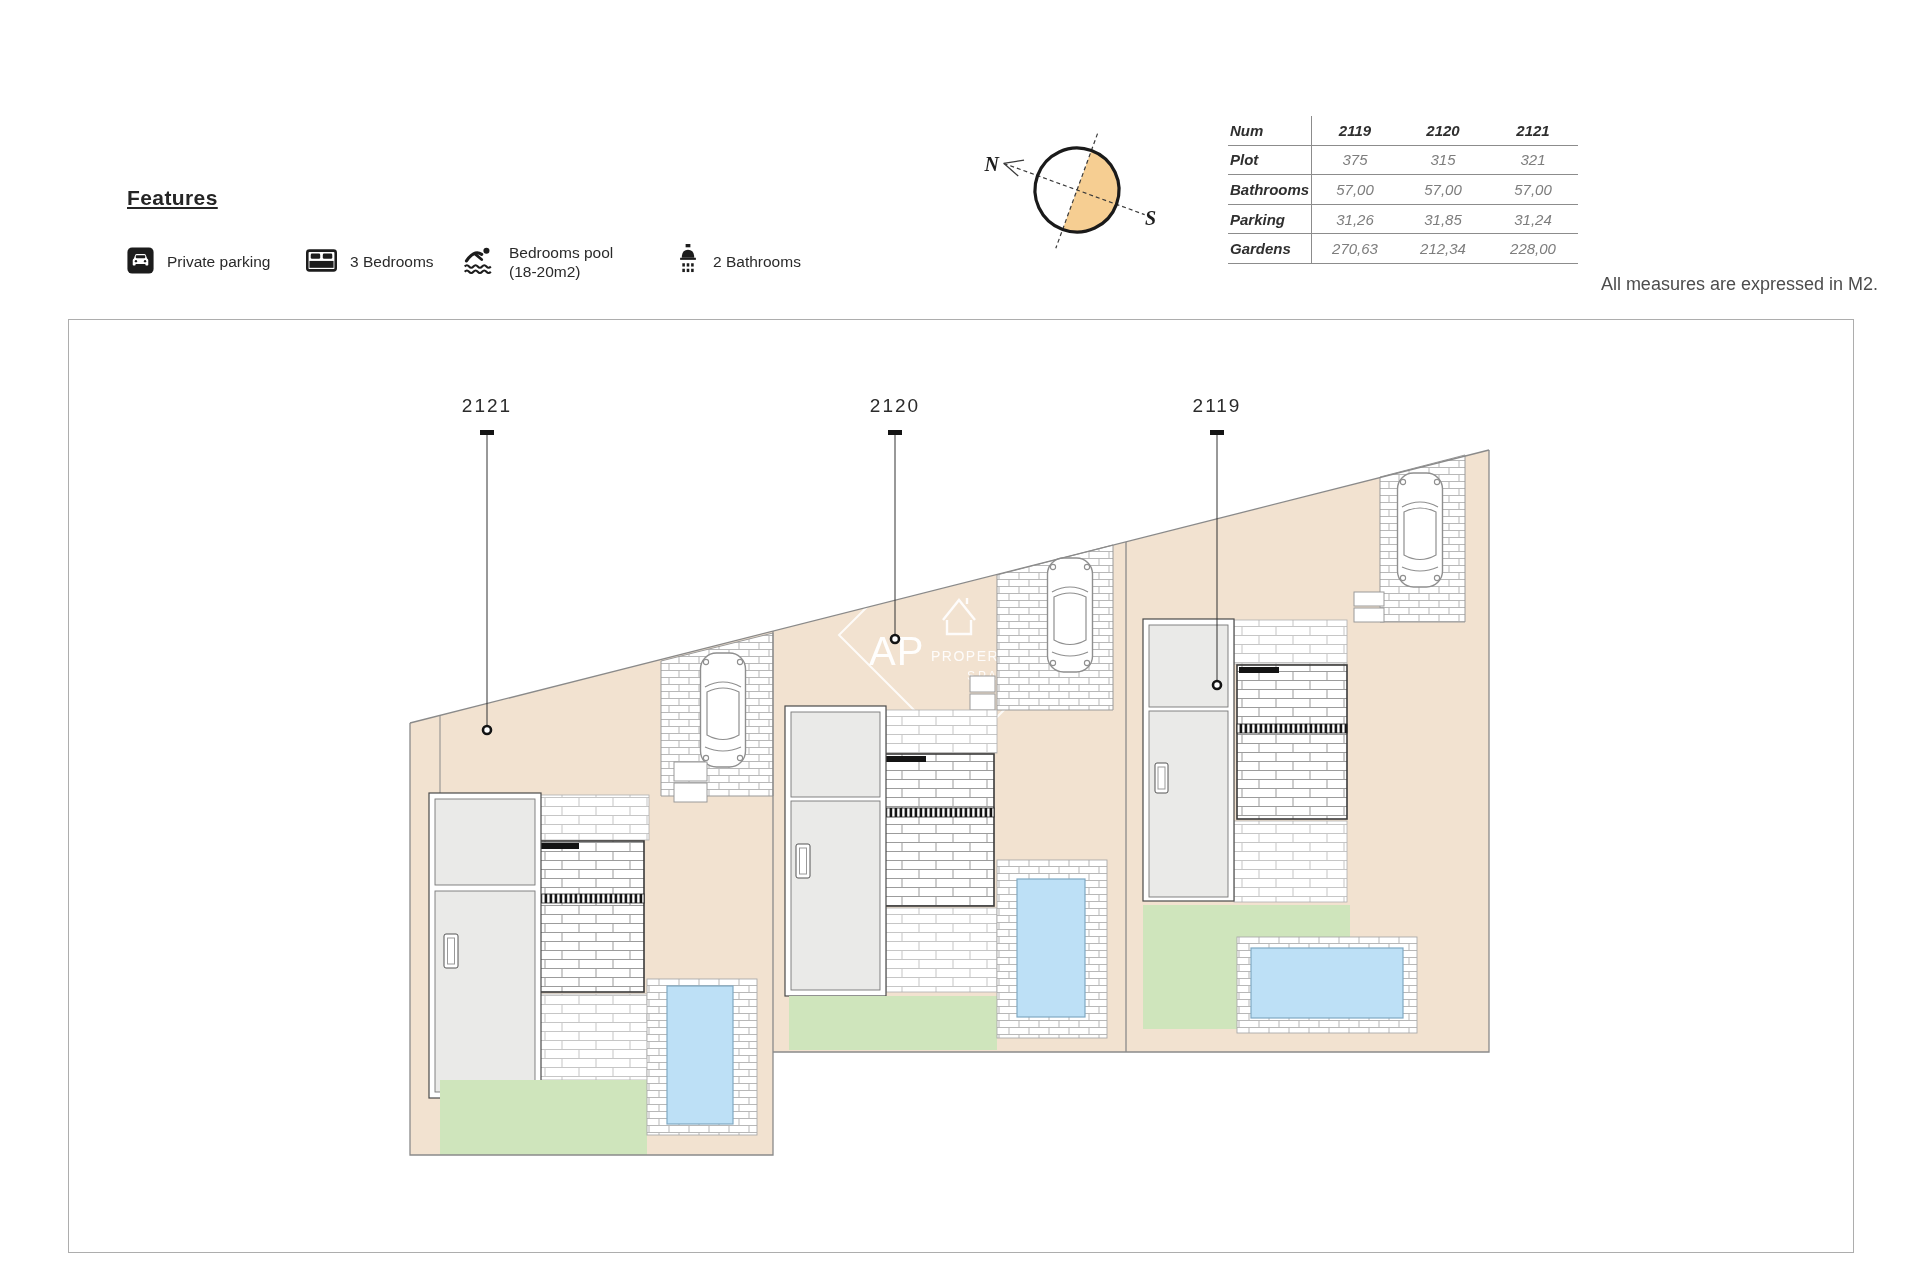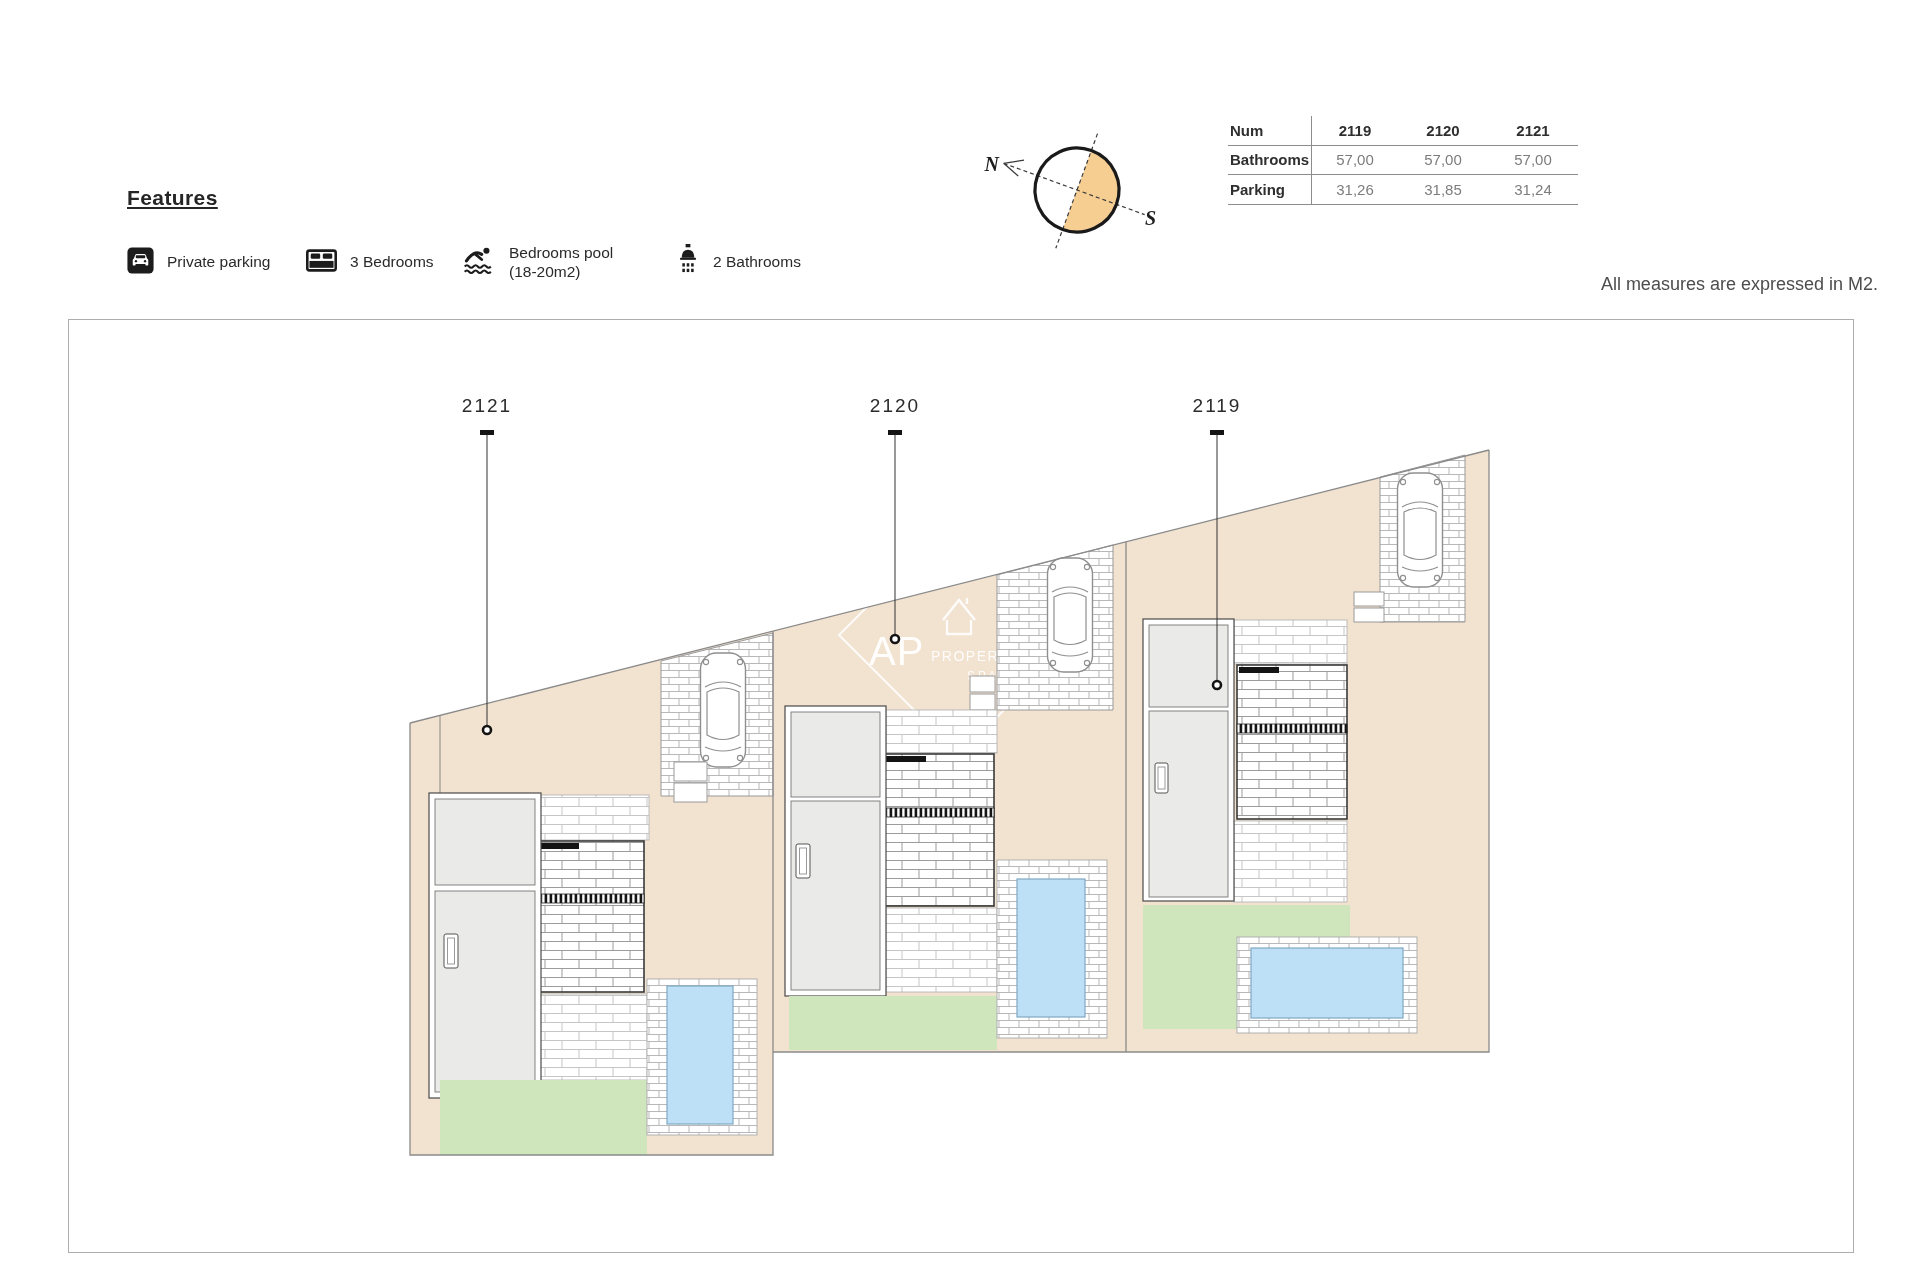--- a/index.html
+++ b/index.html
@@ -6,21 +6,21 @@
   #screen{position:relative;width:1920px;height:1280px;background:#fff;overflow:hidden;
           font-family:"Liberation Sans", sans-serif;color:#2a2a2a;}
   .abs{position:absolute;}
 
   
   #features-title{left:127px;top:186px;font-size:21px;font-weight:600;letter-spacing:.4px;color:#252525;text-decoration:underline;}
   .feature-item{top:240px;height:44px;display:flex;align-items:center;gap:13px;}
   .feature-label{font-size:15.5px;color:#2a2a2a;line-height:1.25;}
 
   
-  #spec-table{left:1228px;top:116px;width:350px;font-size:15px;}
+  #spec-table{left:1228px;top:116px;width:350px;font-size:15px;font-style:italic;}
   .trow{display:grid;grid-template-columns:84px 86px 90px 90px;height:28.6px;border-bottom:1px solid #8c8c8c;}
   .tcell{display:flex;align-items:center;}
   .tlabel{font-weight:600;color:#2f2f2f;border-right:1px solid #8c8c8c;padding-left:2px;}
   .tval{justify-content:center;color:#7d7d7d;}
   .thead .tval{color:#2f2f2f;font-weight:600;}
 
   #measures-note{right:42px;top:274px;font-size:18px;color:#4d4d4d;}
 
   
   #plan-box{left:68px;top:319px;width:1784px;height:932px;border:1px solid #adadad;background:#fff;}
@@ -105,30 +105,42 @@
   </div>
 
   <div class="abs" id="spec-table">
     <div class="trow thead">
       <div class="tcell tlabel">Num</div>
       <div class="tcell tval">2119</div>
       <div class="tcell tval">2120</div>
       <div class="tcell tval">2121</div>
     </div>
     <div class="trow">
+      <div class="tcell tlabel">Plot</div>
+      <div class="tcell tval">375</div>
+      <div class="tcell tval">315</div>
+      <div class="tcell tval">321</div>
+    </div>
+    <div class="trow">
       <div class="tcell tlabel">Bathrooms</div>
       <div class="tcell tval">57,00</div>
       <div class="tcell tval">57,00</div>
       <div class="tcell tval">57,00</div>
     </div>
     <div class="trow">
       <div class="tcell tlabel">Parking</div>
       <div class="tcell tval">31,26</div>
       <div class="tcell tval">31,85</div>
       <div class="tcell tval">31,24</div>
+    </div>
+    <div class="trow">
+      <div class="tcell tlabel">Gardens</div>
+      <div class="tcell tval">270,63</div>
+      <div class="tcell tval">212,34</div>
+      <div class="tcell tval">228,00</div>
     </div>
   </div>
 
   <div class="abs" id="measures-note">All measures are expressed in M2.</div>
 
   <div class="abs" id="plan-box">
     <svg id="plan-svg" width="1784" height="932" viewBox="0 0 1784 932">
       <defs>
         <pattern id="brick" width="34" height="18" patternUnits="userSpaceOnUse">
           <rect width="34" height="18" fill="#fff"></rect>

